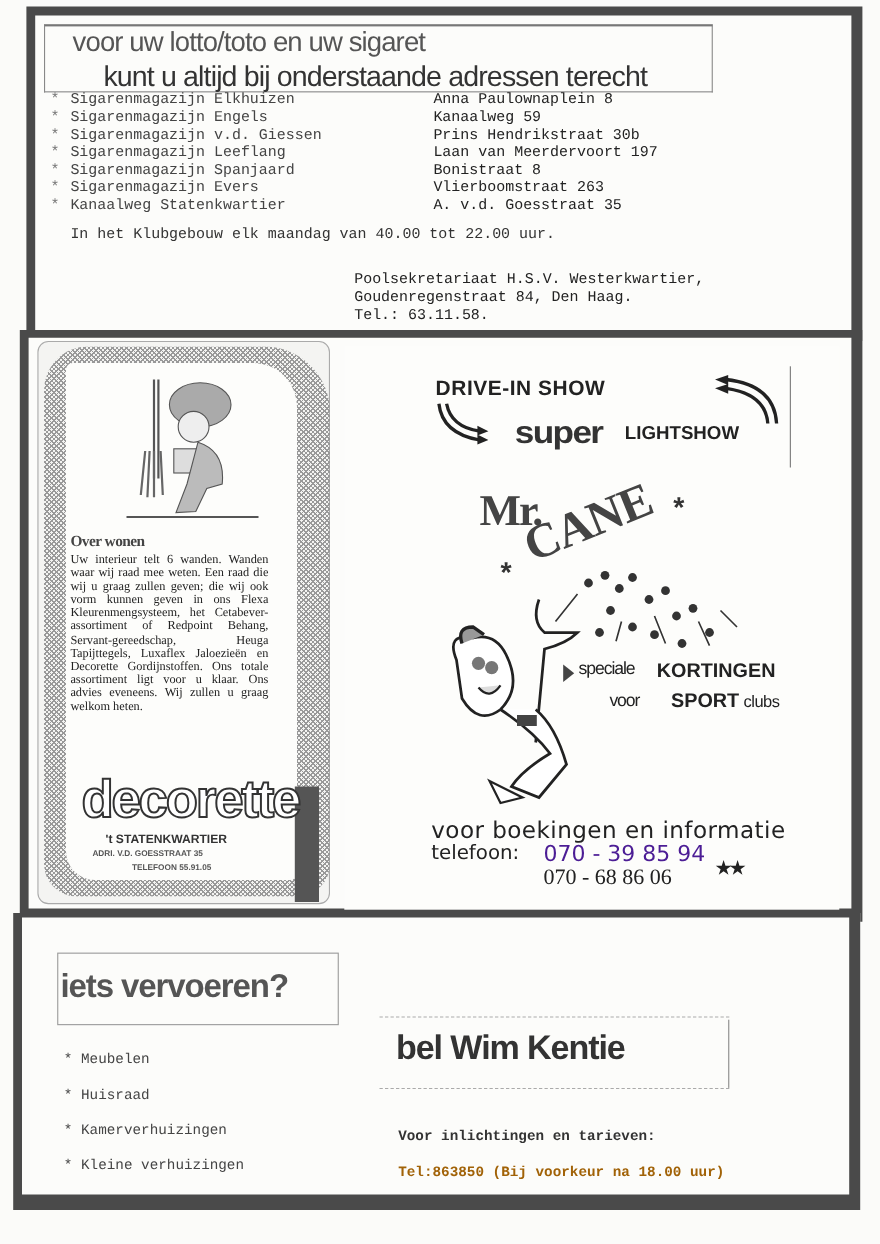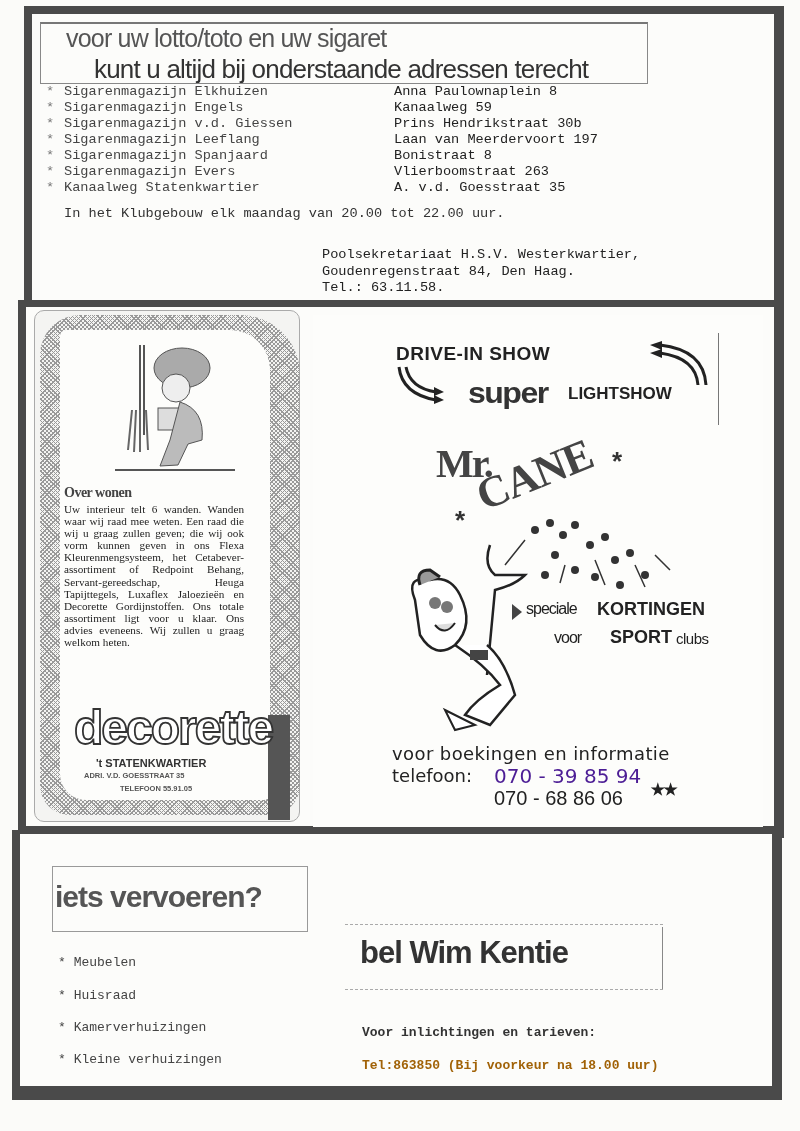--- a/index.html
+++ b/index.html
@@ -51,24 +51,24 @@
   .mr { position: absolute; left: 436px; top: 440px; font-family: "Liberation Serif", serif; font-weight: bold; font-size: 40px; color: #444; letter-spacing: -2px; }
   .cane { position: absolute; left: 488px; top: 470px; font-family: "Liberation Serif", serif; font-weight: bold; font-size: 44px; color: #444; transform: rotate(-22deg); transform-origin: left bottom; letter-spacing: -1px; }
   .star { position: absolute; font-family: "Liberation Sans", sans-serif; font-weight: bold; color: #333; }
   .cartoon2 { position: absolute; left: 395px; top: 515px; width: 330px; height: 220px; }
   .speciale { position: absolute; left: 510px; top: 600px; font-family: "Liberation Sans", sans-serif; font-size: 16px; color: #222; letter-spacing: -1px; }
   .kortingen { position: absolute; left: 597px; top: 599px; font-family: "Liberation Sans", sans-serif; font-weight: bold; font-size: 18px; color: #222; }
   .voor { position: absolute; left: 554px; top: 629px; font-family: "Liberation Sans", sans-serif; font-size: 16px; color: #222; letter-spacing: -1px; }
   .sport { position: absolute; left: 610px; top: 627px; font-family: "Liberation Sans", sans-serif; font-weight: bold; font-size: 18px; color: #222; }
   .clubs { position: absolute; left: 676px; top: 630px; font-family: "Liberation Sans", sans-serif; font-size: 15px; color: #222; letter-spacing: -0.5px; }
   .tri { position: absolute; left: 512px; top: 604px; width: 0; height: 0; border-top: 8px solid transparent; border-bottom: 8px solid transparent; border-left: 10px solid #444; }
-  .boek { position: absolute; left: 392px; top: 743px; font-family: "DejaVu Sans", sans-serif; font-size: 18px; color: #222; letter-spacing: 0.4px; }
+  .boek { position: absolute; left: 392px; top: 743px; font-family: "DejaVu Sans", sans-serif; font-size: 21px; color: #222; letter-spacing: 0.4px; }
   .tel-label { position: absolute; left: 392px; top: 765px; font-family: "DejaVu Sans", sans-serif; font-size: 18px; color: #222; }
   .tel1 { position: absolute; left: 494px; top: 764px; font-family: "DejaVu Sans", sans-serif; font-size: 20px; color: #4c1d95; }
-  .tel2 { position: absolute; left: 494px; top: 787px; font-family: Liberation Sans, sans-serif; font-size: 20px; color: #222; }
+  .tel2 { position: absolute; left: 494px; top: 787px; font-family: Liberation Serif, serif; font-size: 20px; color: #222; }
   .stars2 { position: absolute; left: 650px; top: 772px; font-size: 26px; color: #222; letter-spacing: -3px; }
 
   
   .iets-box { position: absolute; left: 52px; top: 866px; width: 256px; height: 66px; border: 1px solid #999; }
   .iets { position: absolute; left: 55px; top: 880px; font-family: "Liberation Sans", sans-serif; font-weight: bold; font-size: 30px; color: #555; letter-spacing: -1px; }
   .moving-list { position: absolute; left: 58px; top: 955px; font-family: "Liberation Mono", monospace; font-size: 13px; color: #444; }
   .moving-list .item { position: absolute; white-space: pre; }
   .wim-line1 { position: absolute; left: 345px; top: 924px; width: 318px; height: 1px; border-top: 1px dashed #aaa; }
   .wim-line2 { position: absolute; left: 662px; top: 927px; width: 1px; height: 62px; background: #888; }
   .wim-line3 { position: absolute; left: 345px; top: 989px; width: 318px; height: 1px; border-top: 1px dashed #aaa; }
@@ -90,21 +90,21 @@
 <div class="shop-list">
   <div class="shop-row"><span class="bullet">*</span><span class="name">Sigarenmagazijn Elkhuizen</span><span class="addr">Anna Paulownaplein 8</span></div>
   <div class="shop-row"><span class="bullet">*</span><span class="name">Sigarenmagazijn Engels</span><span class="addr">Kanaalweg 59</span></div>
   <div class="shop-row"><span class="bullet">*</span><span class="name">Sigarenmagazijn v.d. Giessen</span><span class="addr">Prins Hendrikstraat 30b</span></div>
   <div class="shop-row"><span class="bullet">*</span><span class="name">Sigarenmagazijn Leeflang</span><span class="addr">Laan van Meerdervoort 197</span></div>
   <div class="shop-row"><span class="bullet">*</span><span class="name">Sigarenmagazijn Spanjaard</span><span class="addr">Bonistraat 8</span></div>
   <div class="shop-row"><span class="bullet">*</span><span class="name">Sigarenmagazijn Evers</span><span class="addr">Vlierboomstraat 263</span></div>
   <div class="shop-row"><span class="bullet">*</span><span class="name">Kanaalweg Statenkwartier</span><span class="addr">A. v.d. Goesstraat 35</span></div>
 </div>
 
-<div class="hours"><div>In het Klubgebouw elk maandag van 20.00 tot 22.00 uur.</div></div>
+<div class="hours"><div>In het Klubgebouw elk maandag van 40.00 tot 22.00 uur.</div></div>
 
 <div class="contact"><div>Poolsekretariaat H.S.V. Westerkwartier,</div><div>Goudenregenstraat 84, Den Haag.</div><div>Tel.: 63.11.58.</div></div>
 
 <div class="decor-outer"></div>
 <div class="decor-panel"></div>
 <div class="decor-inner"></div>
 <div class="decor-dark"></div>
 <svg class="cartoon1" viewBox="0 0 130 140">
   <line x1="30" y1="5" x2="30" y2="95" stroke="#555" stroke-width="2"></line>
   <line x1="34" y1="5" x2="34" y2="95" stroke="#555" stroke-width="2"></line>

